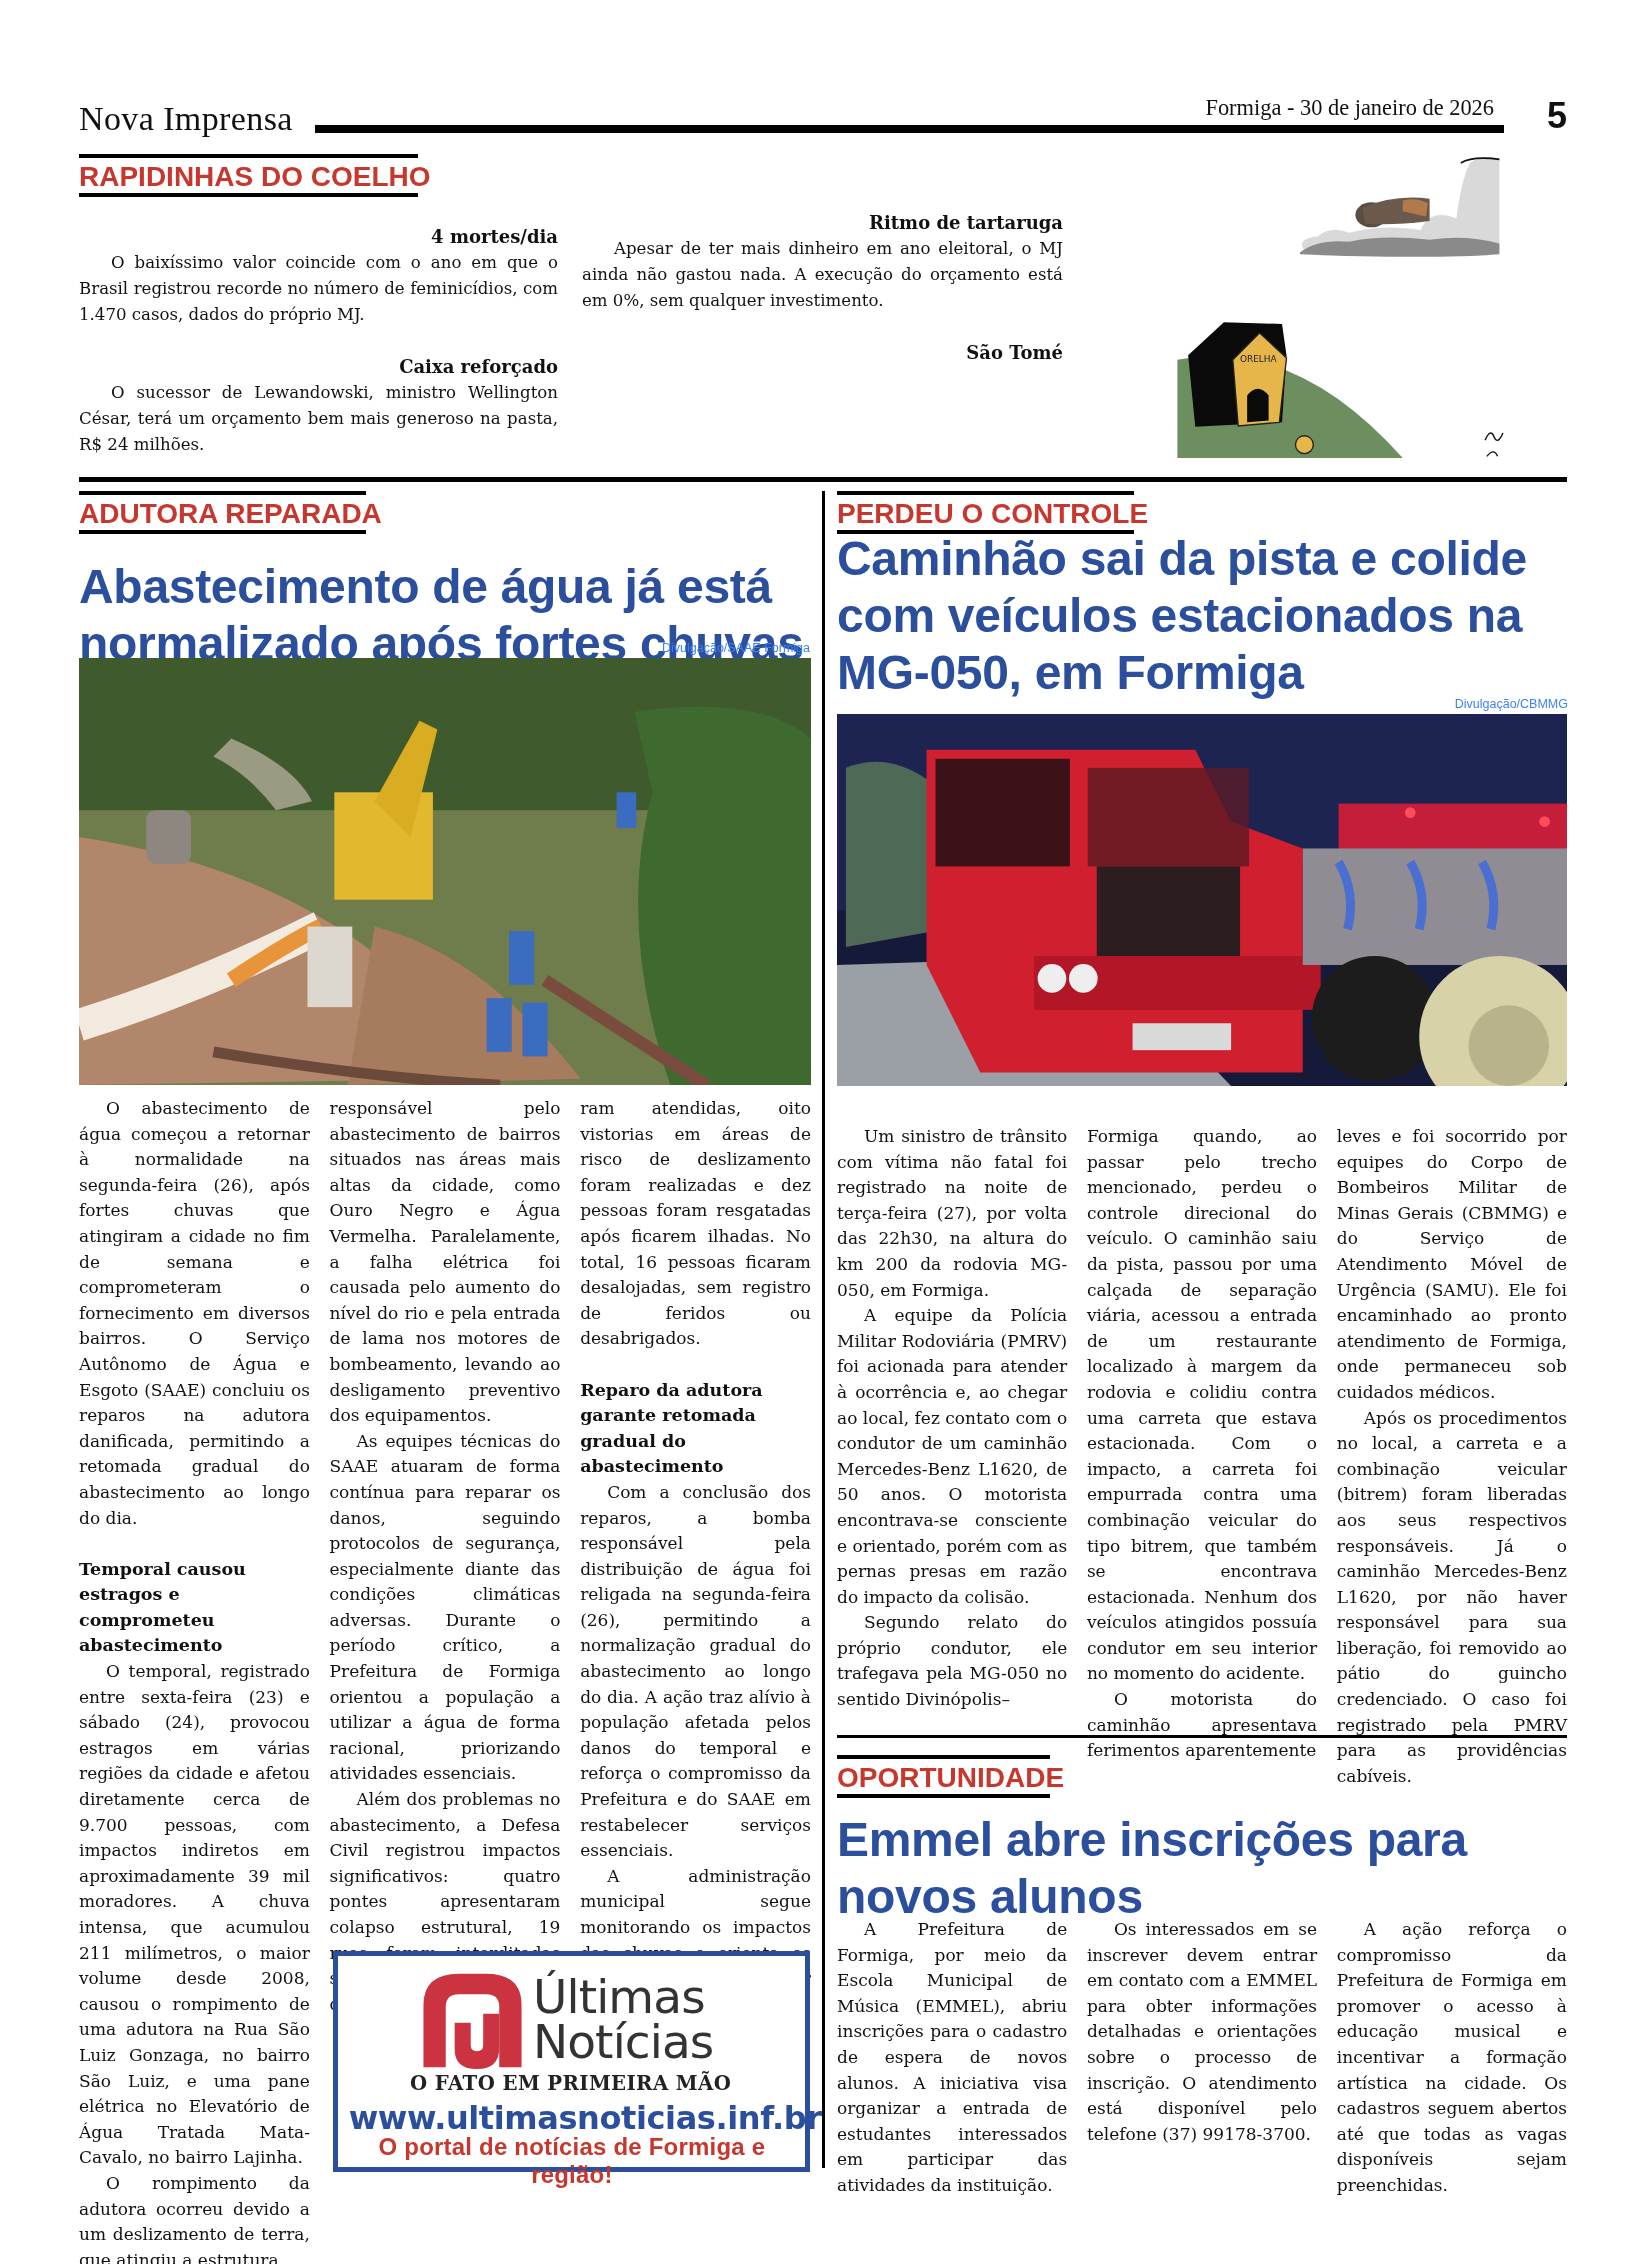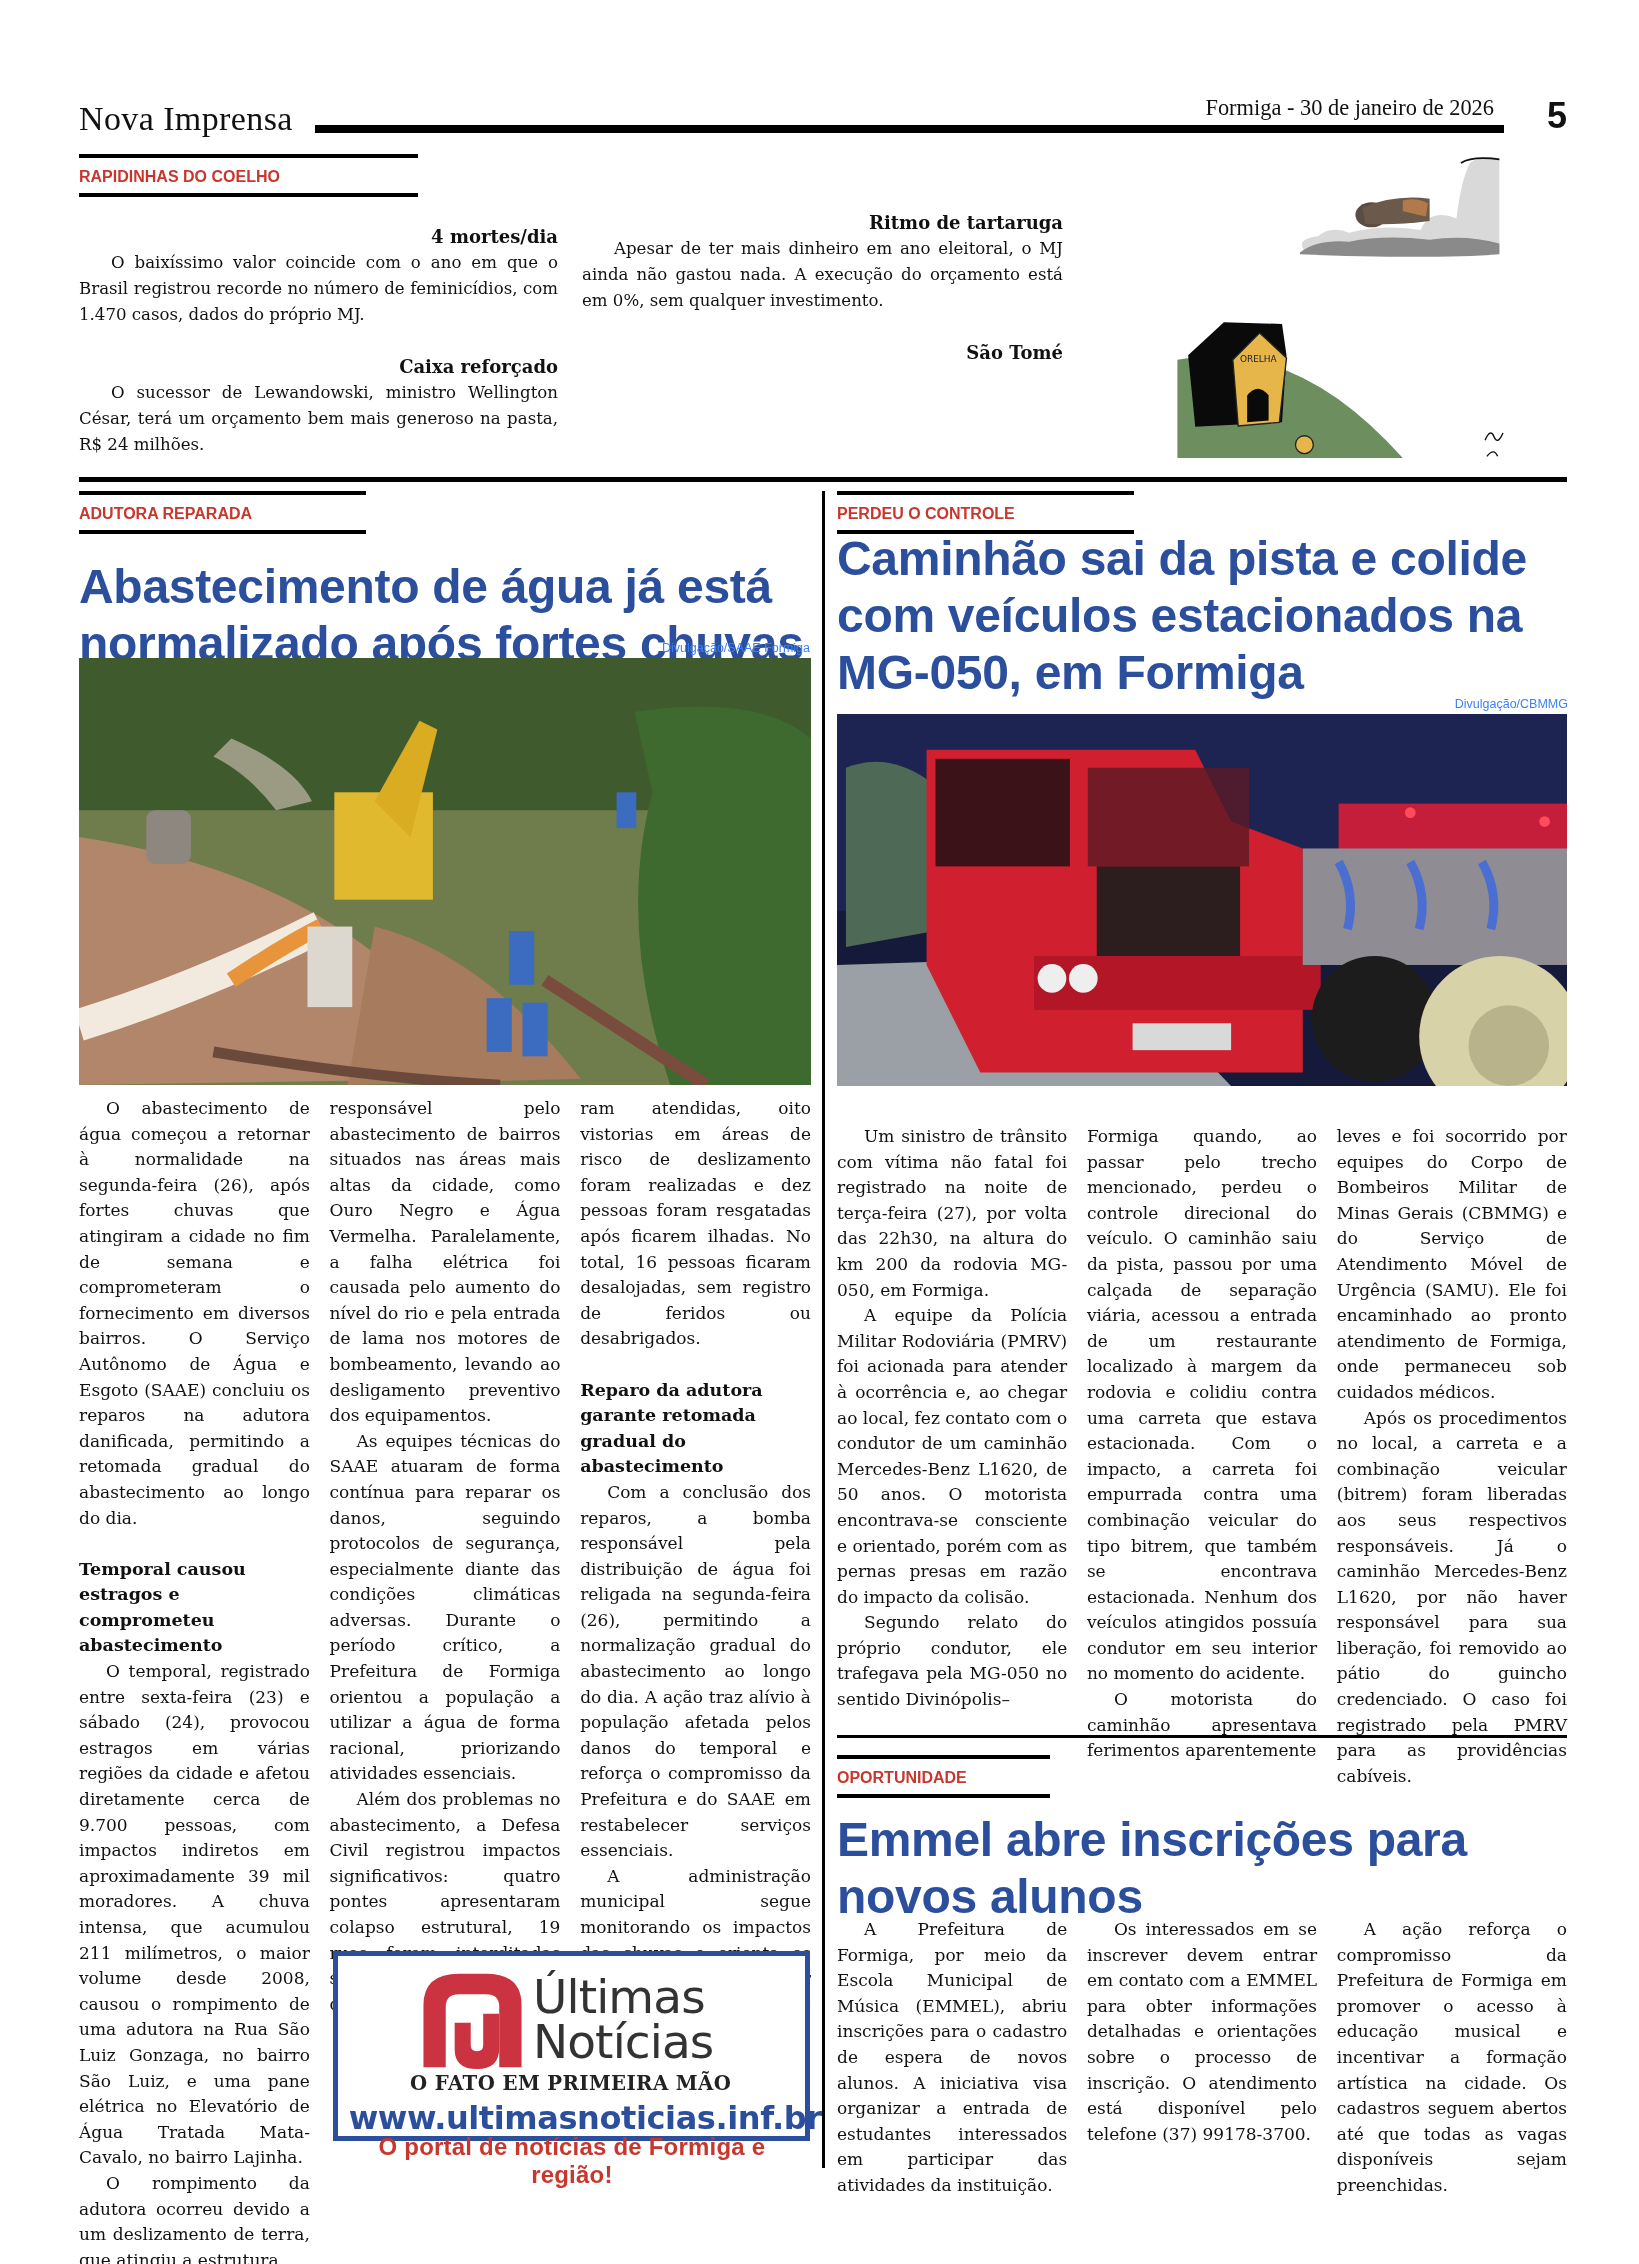--- a/index.html
+++ b/index.html
@@ -8,21 +8,21 @@
   .abs { position: absolute; }
 
   
   .masthead { left: 79px; top: 100px; font-family: "Liberation Serif", serif; font-size: 34px; color: #111; letter-spacing: 0.4px; }
   .head-rule { left: 315px; top: 125px; width: 1189px; height: 8px; background: #000; }
   .head-date { right: 146px; top: 95px; font-family: "Liberation Serif", serif; font-size: 22.4px; color: #111; }
   .page-no { left: 1547px; top: 95px; font-family: "Liberation Sans", sans-serif; font-weight: bold; font-size: 36px; }
 
   
   .kicker { border-top: 4.5px solid #000; border-bottom: 4.5px solid #000; padding: 3.6px 0 2.7px 0;
-            font-family: "Liberation Sans", sans-serif; font-weight: bold; color: #c8372d; font-size: 16px; line-height: 29px; white-space: nowrap; }
+            font-family: "Liberation Sans", sans-serif; font-weight: bold; color: #c8372d; font-size: 28px; line-height: 29px; white-space: nowrap; }
 
   
   .rap { font-family: "DejaVu Serif", serif; font-size: 16.6px; line-height: 26px; color: #111; }
   .rap h4 { text-align: right; font-weight: bold; font-size: 18px; line-height: 26px; }
   .rap p { text-indent: 32px; text-align: justify; }
   .rap .gap { height: 26px; }
 
   .thick-rule { background: #000; height: 4.5px; }
   .vrule { background: #000; width: 2.7px; }
 
@@ -140,21 +140,21 @@
     <p>Além dos problemas no abastecimento, a Defesa Civil registrou impactos significativos: quatro pontes apresentaram colapso estrutural, 19 ruas foram interditadas sete já liberadas, sete quedas de árvores fo-</p>
   </div>
   <div class="col">
     <p style="text-indent:0">ram atendidas, oito vistorias em áreas de risco de deslizamento foram realizadas e dez pessoas foram resgatadas após ficarem ilhadas. No total, 16 pessoas ficaram desalojadas, sem registro de feridos ou desabrigados.</p>
     <h5>Reparo da adutora garante retomada gradual do abastecimento</h5>
     <p>Com a conclusão dos reparos, a bomba responsável pela distribuição de água foi religada na segunda-feira (26), permitindo a normalização gradual do abastecimento ao longo do dia. A ação traz alívio à população afetada pelos danos do temporal e reforça o compromisso da Prefeitura e do SAAE em restabelecer serviços essenciais.</p>
     <p>A administração municipal segue monitorando os impactos das chuvas e orienta os moradores a acompanhar as atualizações por meio dos canais oficiais.</p>
   </div>
 </div>
 
-<div class="abs ad" style="left:333px; top:1951px; width:477px; height:190px;">
+<div class="abs ad" style="left:333px; top:1951px; width:477px; height:221px;">
   <svg class="abs" style="left:81px; top:12.5px;" width="107" height="103" viewBox="0 0 120 115">
     <path d="M5 110 L5 40 Q5 5 45 5 L75 5 Q115 5 115 40 L115 110 L90 110 L90 42 Q90 28 75 28 L45 28 Q30 28 30 42 L30 110 Z" fill="#cc3340"></path>
     <path d="M40 110 L40 60 L58 60 L58 85 Q58 92 65 92 Q72 92 72 85 L72 50 L90 50 L90 88 Q90 112 65 112 Q40 112 40 90 Z" fill="#cc3340"></path>
   </svg>
   <div class="abs ad-logo-text" style="left:195px; top:18px;">Últimas</div>
   <div class="abs ad-logo-text" style="left:195px; top:63px;">Notícias</div>
   <div class="abs ad-tag" style="left:72px; top:116px;">O FATO EM PRIMEIRA MÃO</div>
   <div class="abs ad-url" style="left:10.7px; top:143px; width:448px; text-align:center;">www.ultimasnoticias.inf.br</div>
   <div class="abs ad-slogan" style="left:5.4px; top:177px; width:457px; text-align:center;">O portal de notícias de Formiga e região!</div>
 </div>

